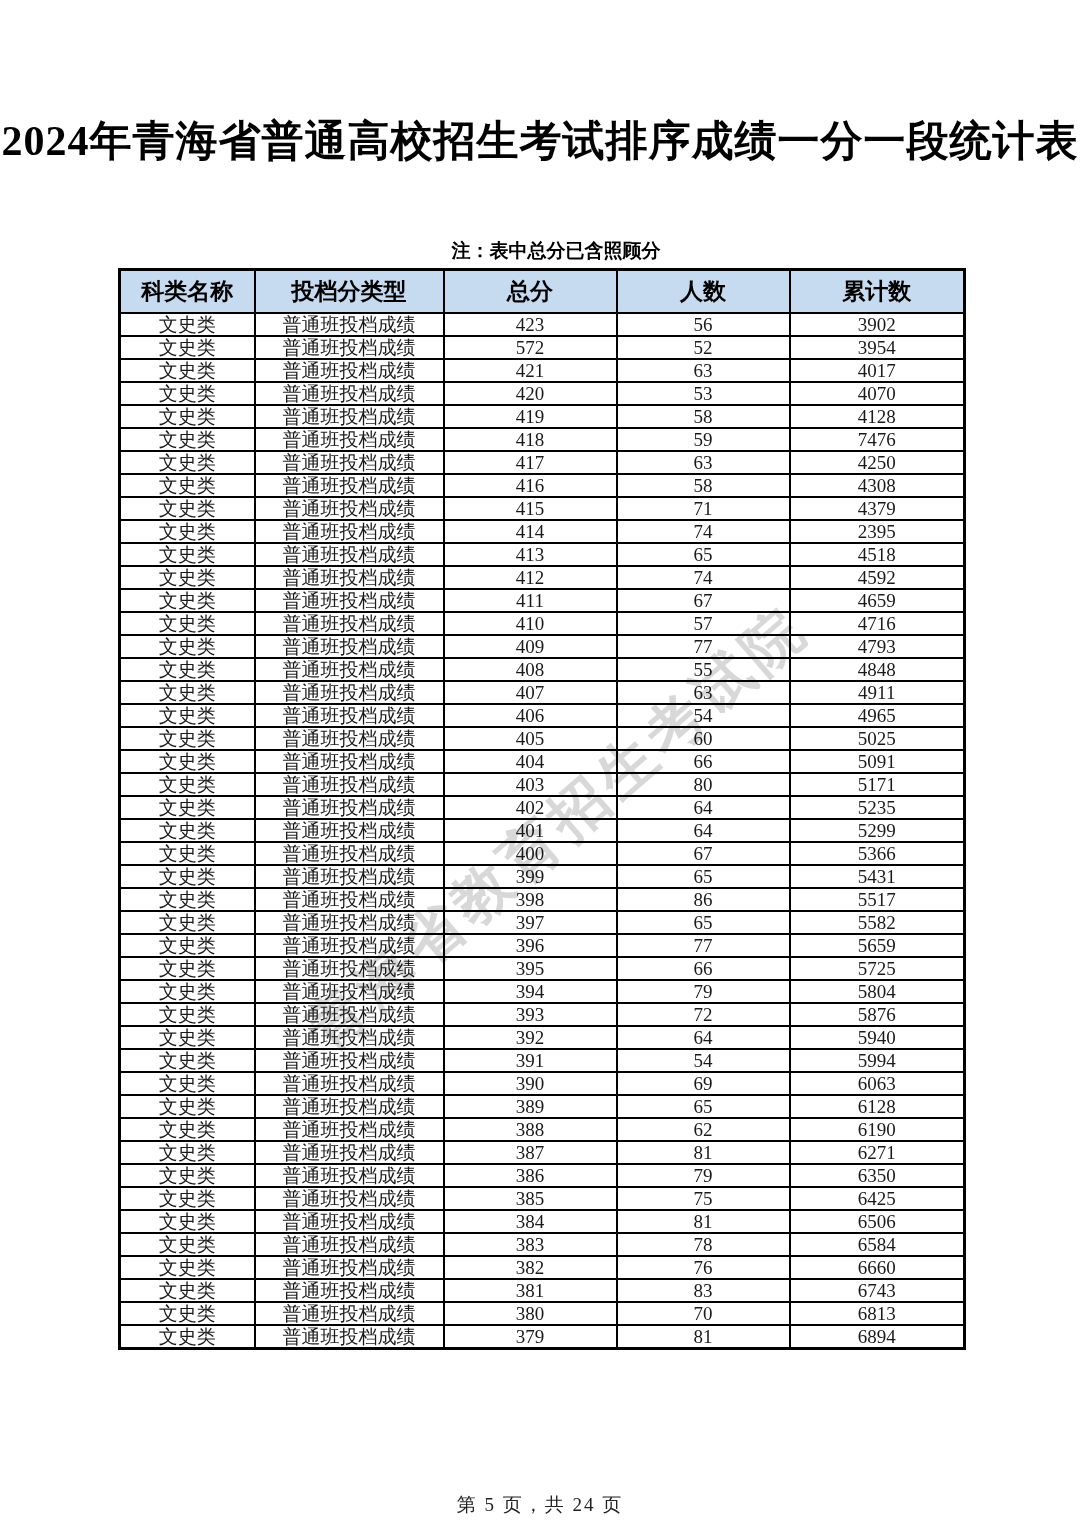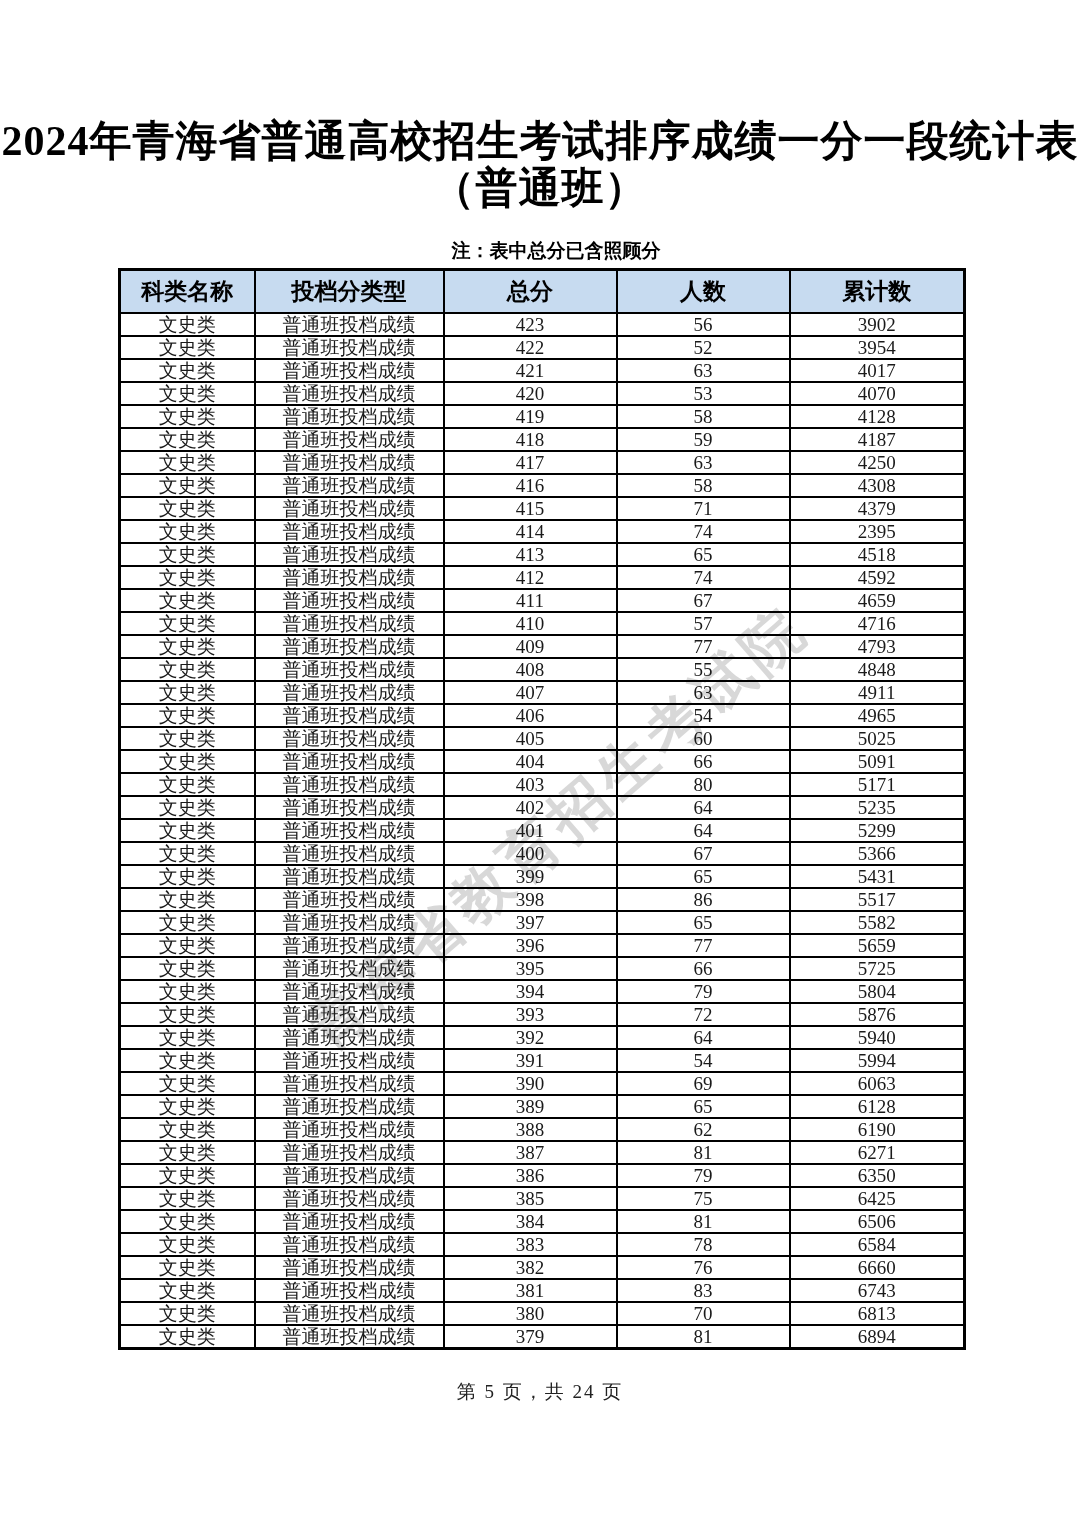--- a/index.html
+++ b/index.html
@@ -92,37 +92,36 @@
   table.score-table tbody td {
     height: 22.4px;
     font-size: 19px;
     line-height: 21px;
     background: transparent;
     color: #1a1a1a;
   }
 
   .doc-footer {
     position: absolute;
-    top: 1379px;
+    top: 1492px;
     left: 0;
     width: 1080px;
     text-align: center;
     font-size: 19px;
     color: #222222;
     letter-spacing: 2px;
   }
 </style>
 </head>
 <body>
 
 <div class="watermark">青海省教育招生考试院</div>
 
 <div class="doc-title">
   <div>2024年青海省普通高校招生考试排序成绩一分一段统计表</div>
-  <div>（普通班）</div>
 </div>
 
 <div class="doc-note">注：表中总分已含照顾分</div>
 
 <table class="score-table">
   <colgroup>
     <col class="c1">
       <col class="c2">
       <col class="c3">
       <col class="c4">
@@ -142,21 +141,21 @@
     <td>文史类</td>
     <td>普通班投档成绩</td>
     <td>423</td>
     <td>56</td>
     <td>3902</td>
   </tr>
 
   <tr>
     <td>文史类</td>
     <td>普通班投档成绩</td>
-    <td>422</td>
+    <td>572</td>
     <td>52</td>
     <td>3954</td>
   </tr>
 
   <tr>
     <td>文史类</td>
     <td>普通班投档成绩</td>
     <td>421</td>
     <td>63</td>
     <td>4017</td>
@@ -176,21 +175,21 @@
     <td>419</td>
     <td>58</td>
     <td>4128</td>
   </tr>
 
   <tr>
     <td>文史类</td>
     <td>普通班投档成绩</td>
     <td>418</td>
     <td>59</td>
-    <td>4187</td>
+    <td>7476</td>
   </tr>
 
   <tr>
     <td>文史类</td>
     <td>普通班投档成绩</td>
     <td>417</td>
     <td>63</td>
     <td>4250</td>
   </tr>
 

